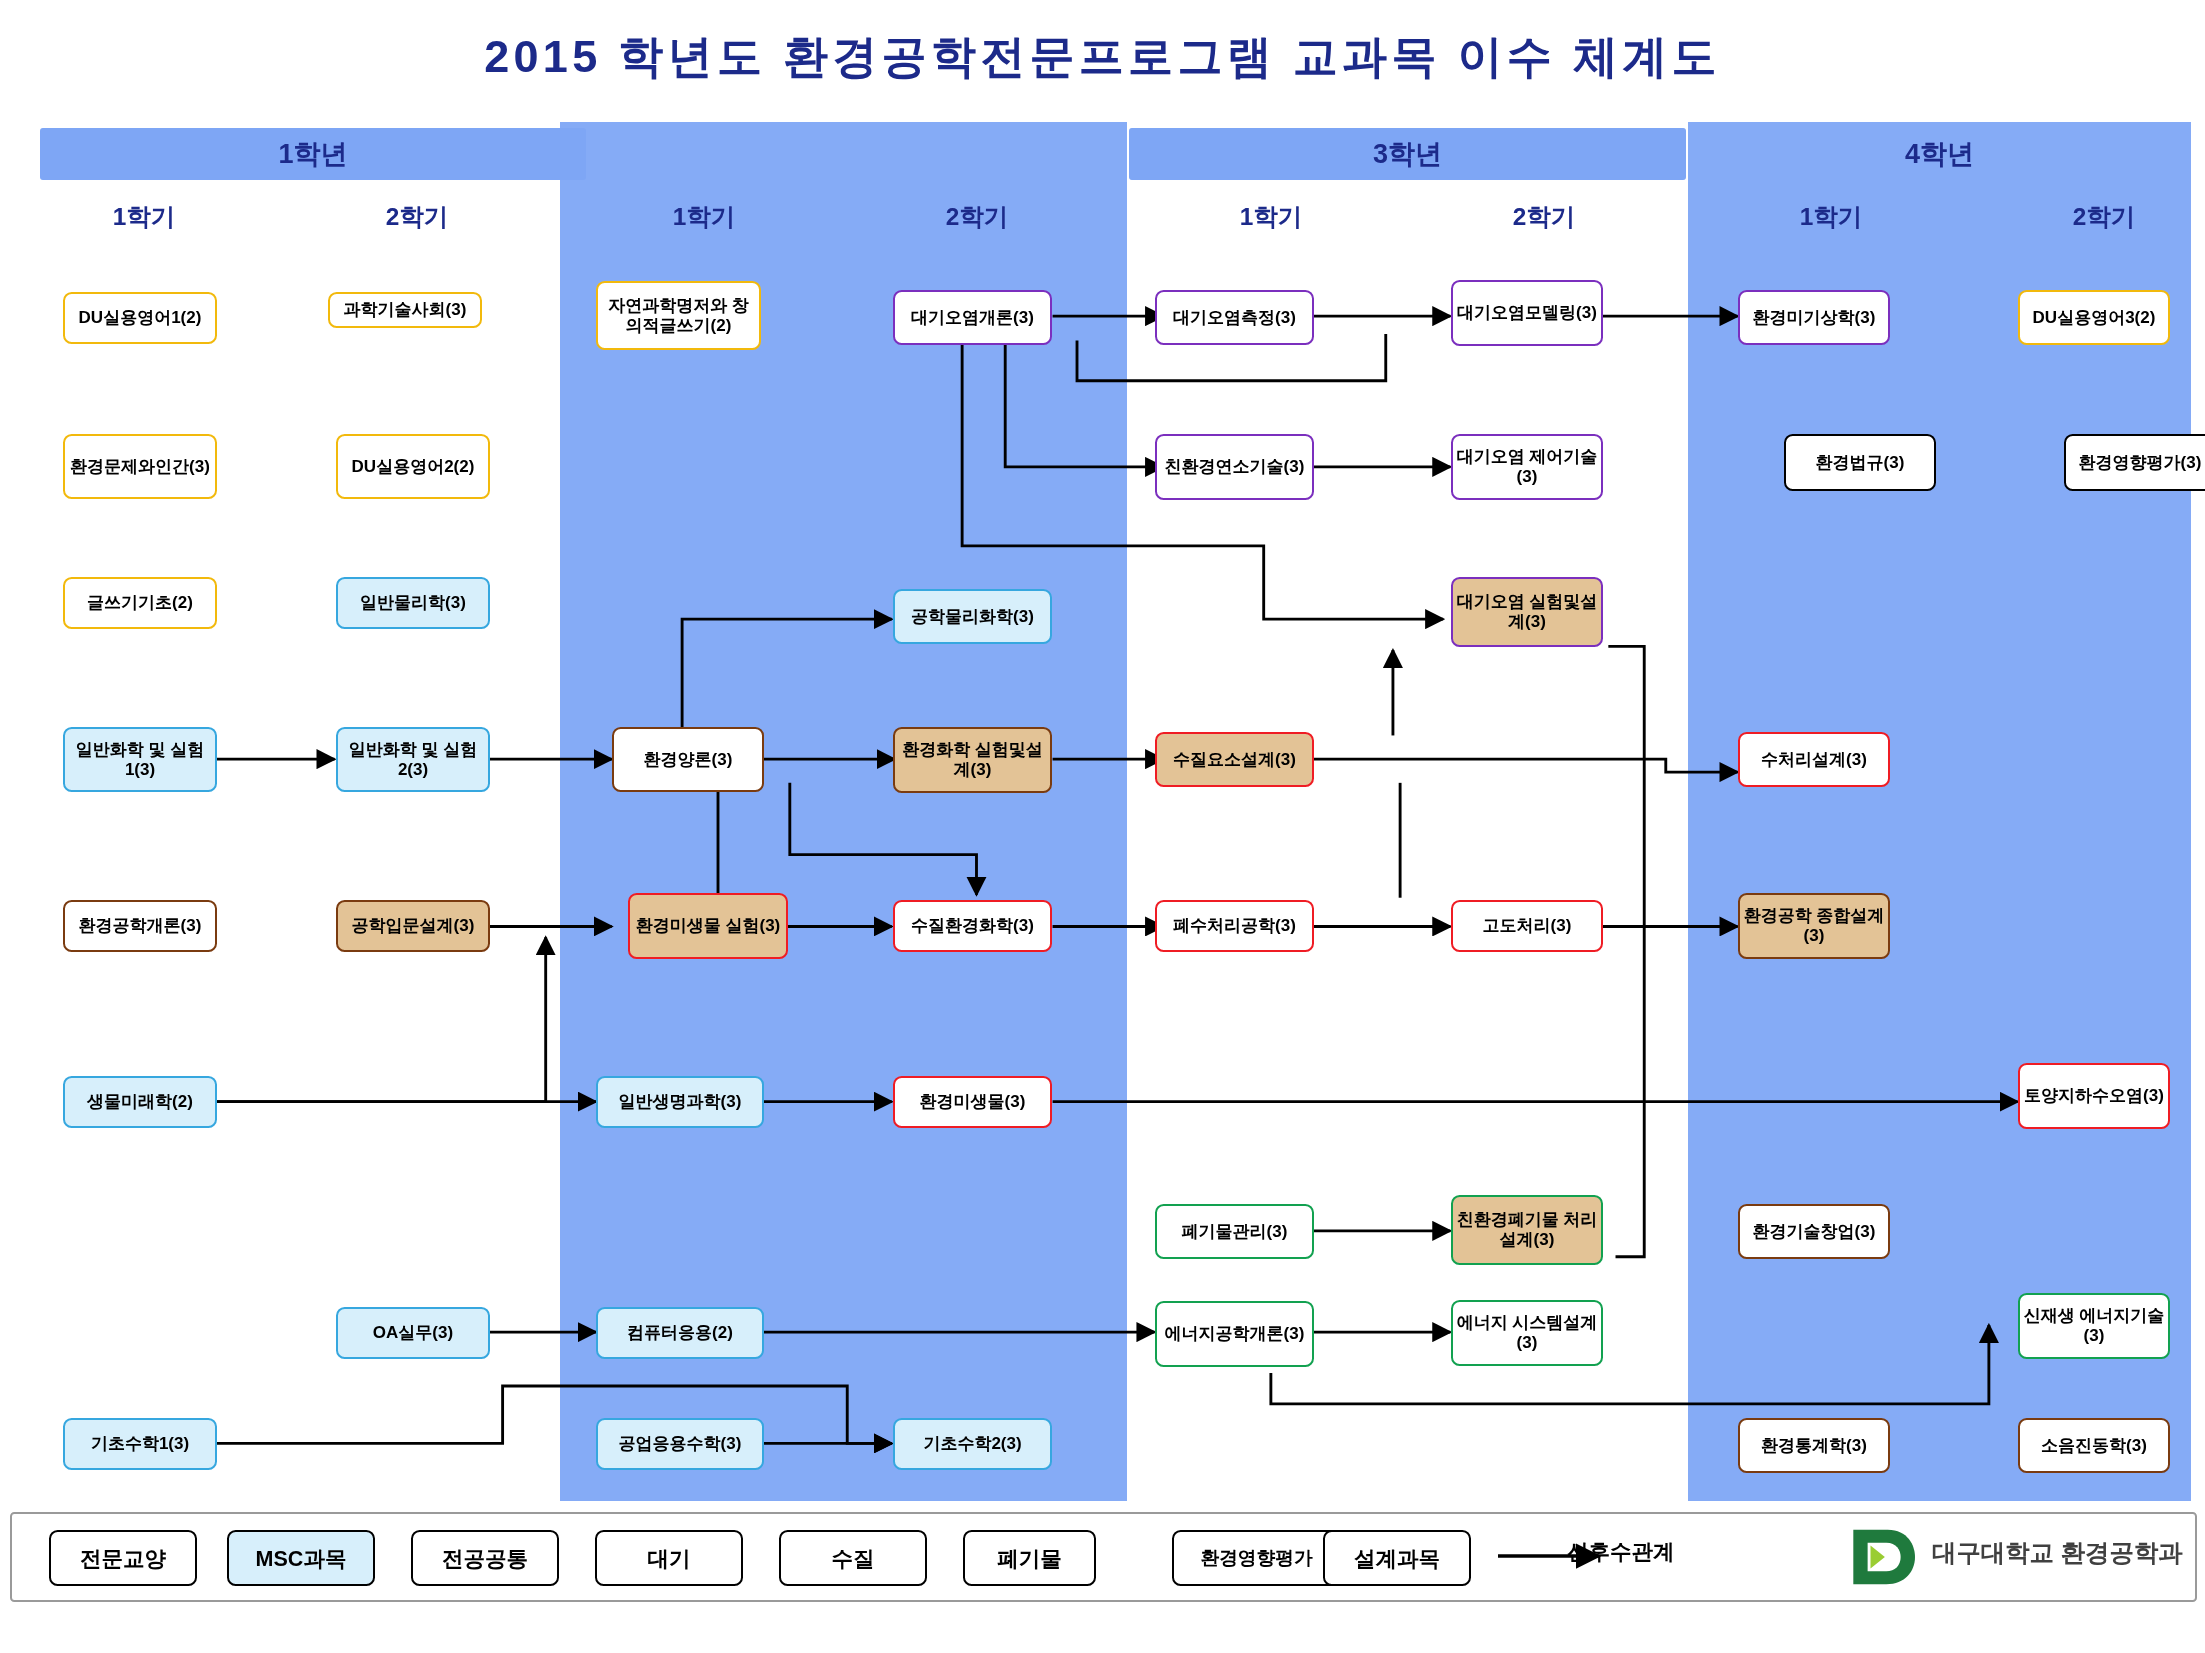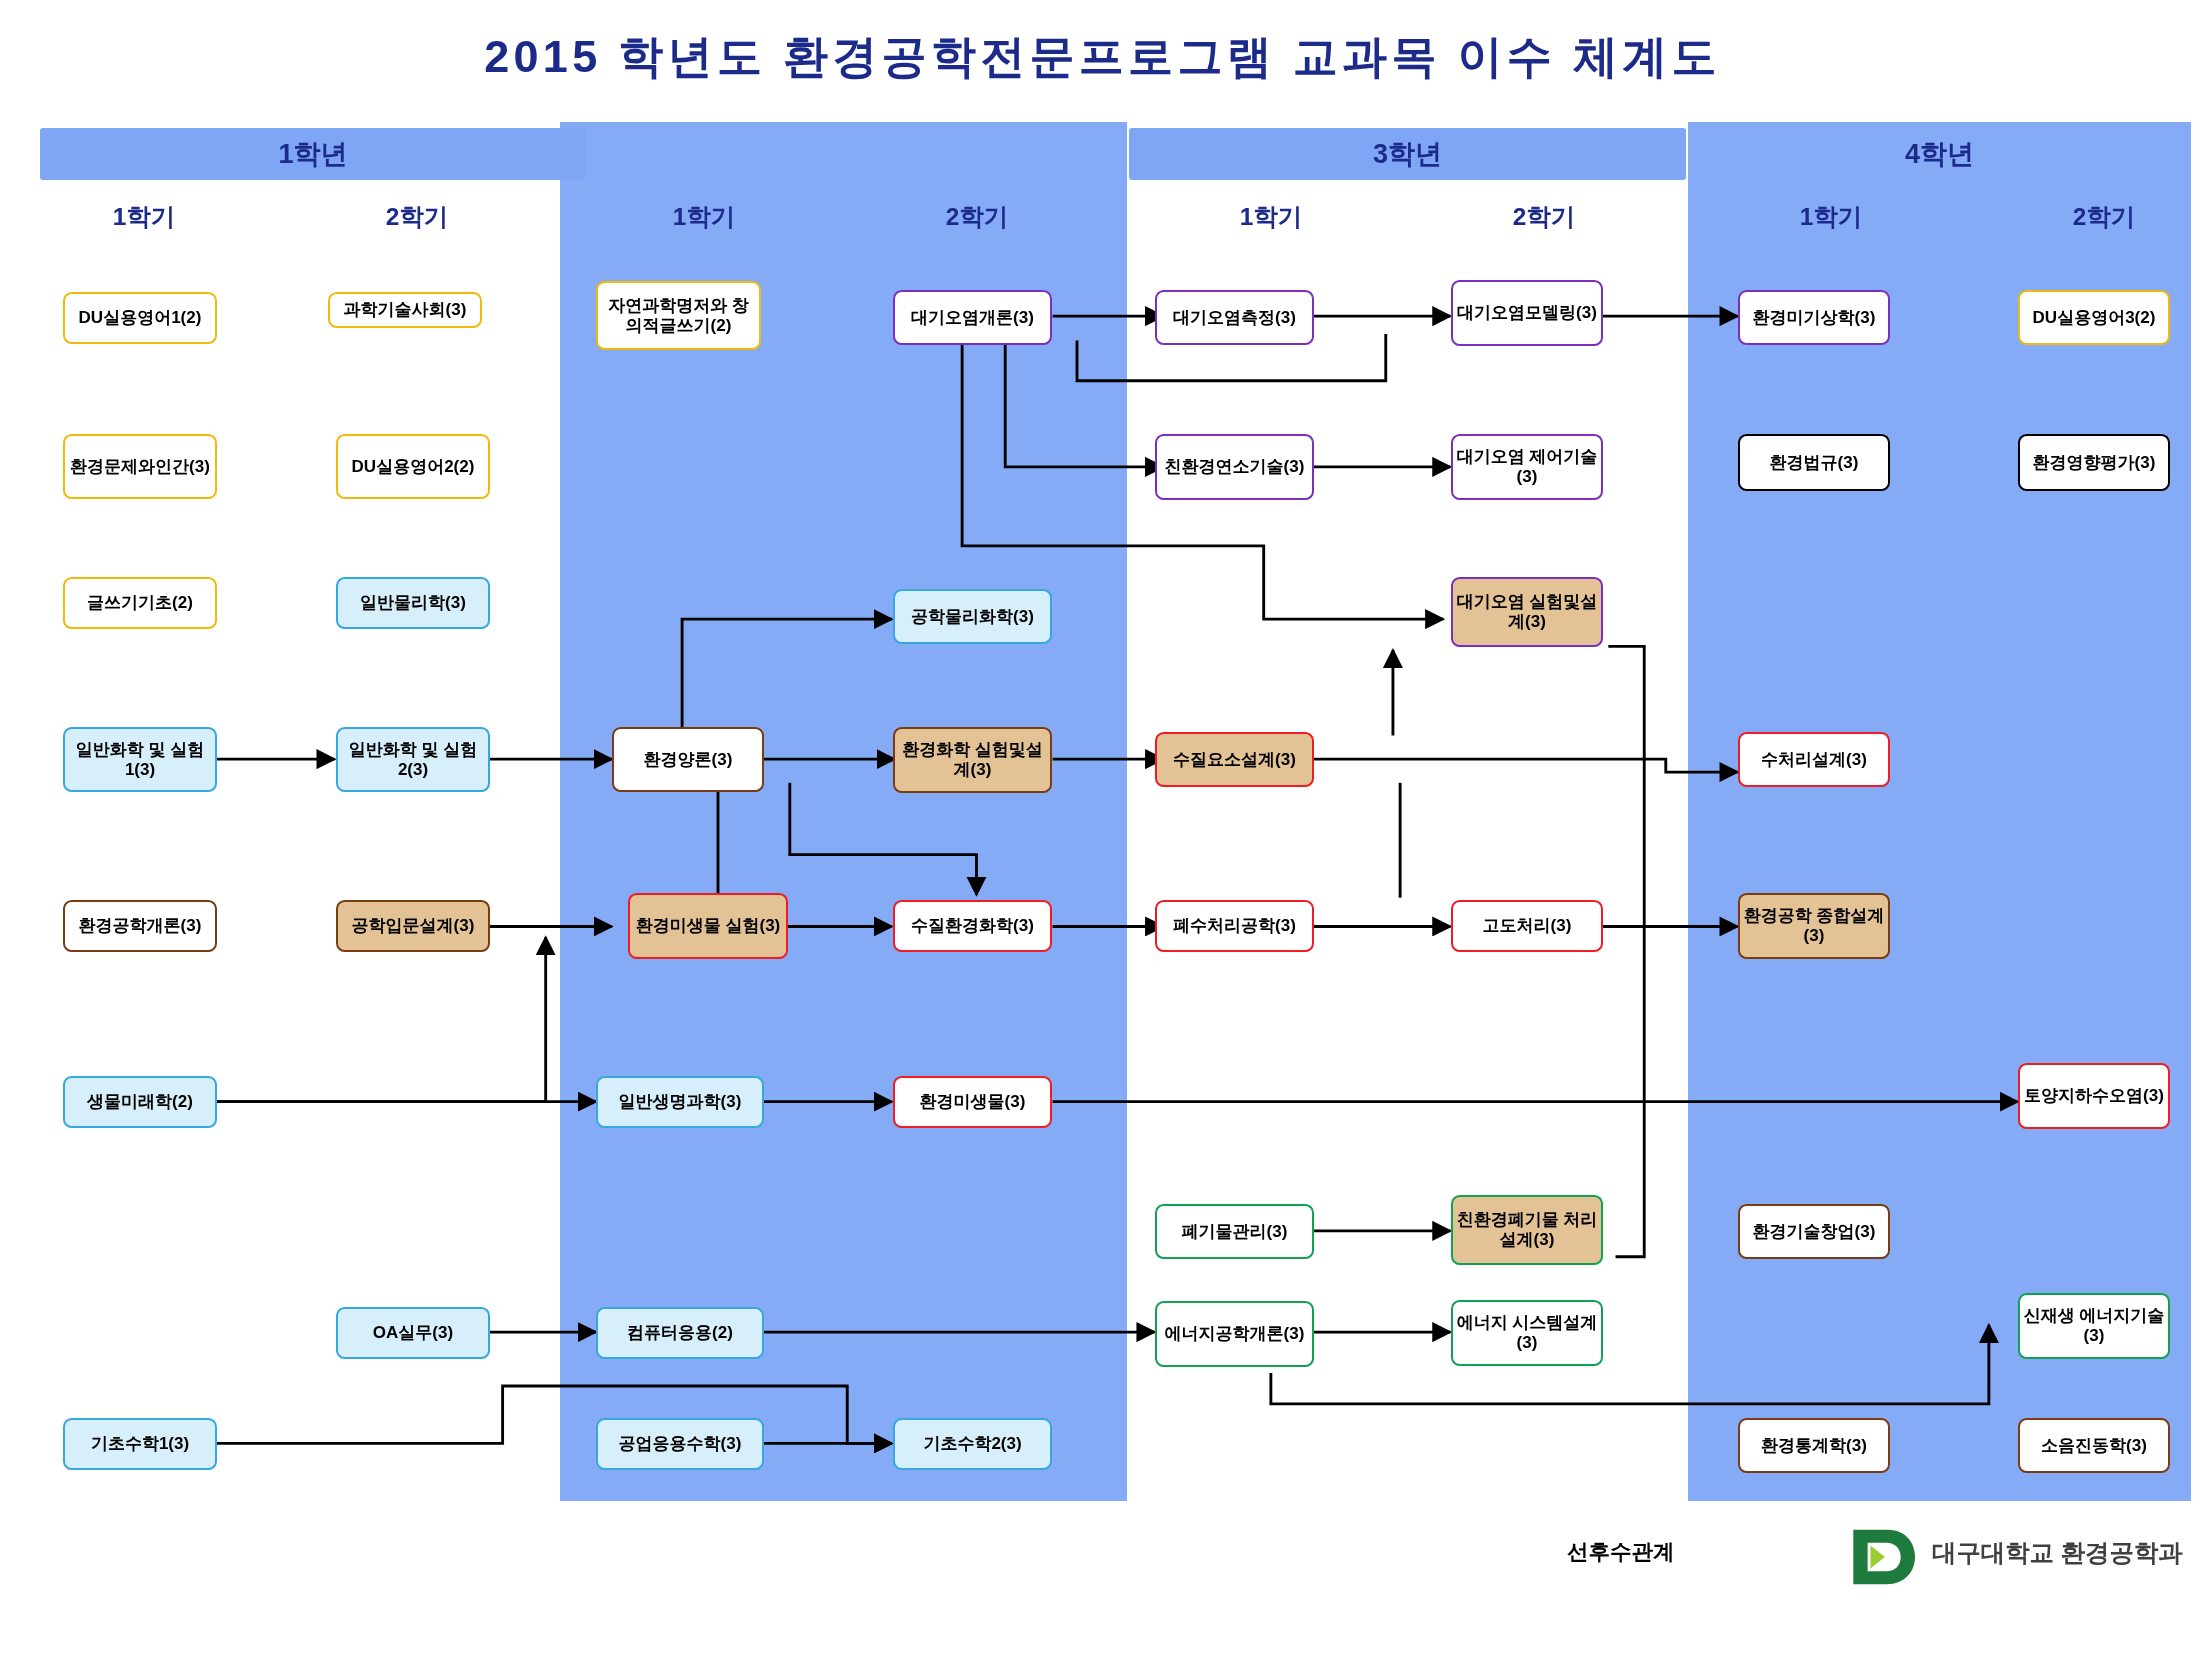--- a/index.html
+++ b/index.html
@@ -41,21 +41,21 @@
     display:flex;align-items:center;justify-content:center;text-align:center;
     font-size:17px;font-weight:bold;color:#000;line-height:1.15;padding:1.4px 2.9px;
     border:2.9px solid #000;
   }
   .c-gyoyang{border-color:#f2b90c;}                 
   .c-msc{border-color:#36a7df;background:#d7effb;}  
   .c-common{border-color:#7a3b10;}                  
   .c-air{border-color:#7b2fbe;}                     
   .c-water{border-color:#ef1c24;}                   
   .c-waste{border-color:#12a150;}                   
-  .c-eia{border-color:#000000;}                     
+  .c-eia{border-color:#000000;margin-left:46px;}                     
   .design{background:#e3c396;}                      
 
   
   #legend{
     position:absolute;left:10px;top:1512px;width:2183px;height:86px;
     border:2.2px solid #9a9a9a;border-radius:4.3px;background:#fff;
   }
   .lg{
     position:absolute;top:16px;height:52px;border-radius:8.6px;background:#fff;
     display:flex;align-items:center;justify-content:center;
@@ -216,20 +216,39 @@
   <div class="box c-common design" style="left:1738px;top:893px;width:152px;height:66px">환경공학 종합설계(3)</div>
   <div class="box c-common" style="left:1738px;top:1204px;width:152px;height:55px">환경기술창업(3)</div>
   <div class="box c-common" style="left:1738px;top:1418px;width:152px;height:55px">환경통계학(3)</div>
 
   <div class="box c-gyoyang" style="left:2018px;top:290px;width:152px;height:55px">DU실용영어3(2)</div>
   <div class="box c-eia" style="left:2018px;top:434px;width:152px;height:57px">환경영향평가(3)</div>
   <div class="box c-water" style="left:2018px;top:1063px;width:152px;height:66px">토양지하수오염(3)</div>
   <div class="box c-waste" style="left:2018px;top:1293px;width:152px;height:66px">신재생 에너지기술(3)</div>
   <div class="box c-common" style="left:2018px;top:1418px;width:152px;height:55px">소음진동학(3)</div>
 
+  <div id="legend">
+    <div class="lg c-gyoyang" style="left:37px;width:144px">전문교양</div>
+    <div class="lg c-msc" style="left:215px;width:144px;background:#d7effb">MSC과목</div>
+    <div class="lg c-common" style="left:399px;width:144px">전공공통</div>
+    <div class="lg c-air" style="left:583px;width:144px">대기</div>
+    <div class="lg c-water" style="left:767px;width:144px">수질</div>
+    <div class="lg c-waste" style="left:951px;width:129px">폐기물</div>
+    <div class="lg c-eia" style="left:1114px;width:165px;font-size:18.7px">환경영향평가</div>
+    <div class="lg c-common design" style="left:1311px;width:144px">설계과목</div>
+
+    <svg style="position:absolute;left:1486px;top:29px;width:115px;height:29px" viewBox="0 0 160 40" width="115" height="29">
+      <defs>
+        <marker id="ah2" viewBox="0 0 10 10" refX="9" refY="5" markerWidth="7" markerHeight="7" orient="auto-start-reverse">
+          <path d="M 0 0 L 10 5 L 0 10 z" fill="#000"></path>
+        </marker>
+      </defs>
+      <path d="M 0 18 L 140 18" stroke="#000" stroke-width="5" fill="none" marker-end="url(#ah2)"></path>
+    </svg>
+  </div>
 
   <div id="arrow-label">선후수관계</div>
 
   <svg id="logo-mark" viewBox="0 0 100 92">
     <path d="M10 8 L58 8 C86 8 96 30 96 46 C96 66 82 84 56 84 L10 84 Z" fill="#1f7a3d"></path>
     <path d="M30 26 L56 26 C70 26 76 36 76 46 C76 58 68 66 56 66 L30 66 Z" fill="#ffffff"></path>
     <path d="M34 30 L54 46 L34 62 Z" fill="#9acd32"></path>
   </svg>
   <div id="logo-text">대구대학교 환경공학과</div>
 

